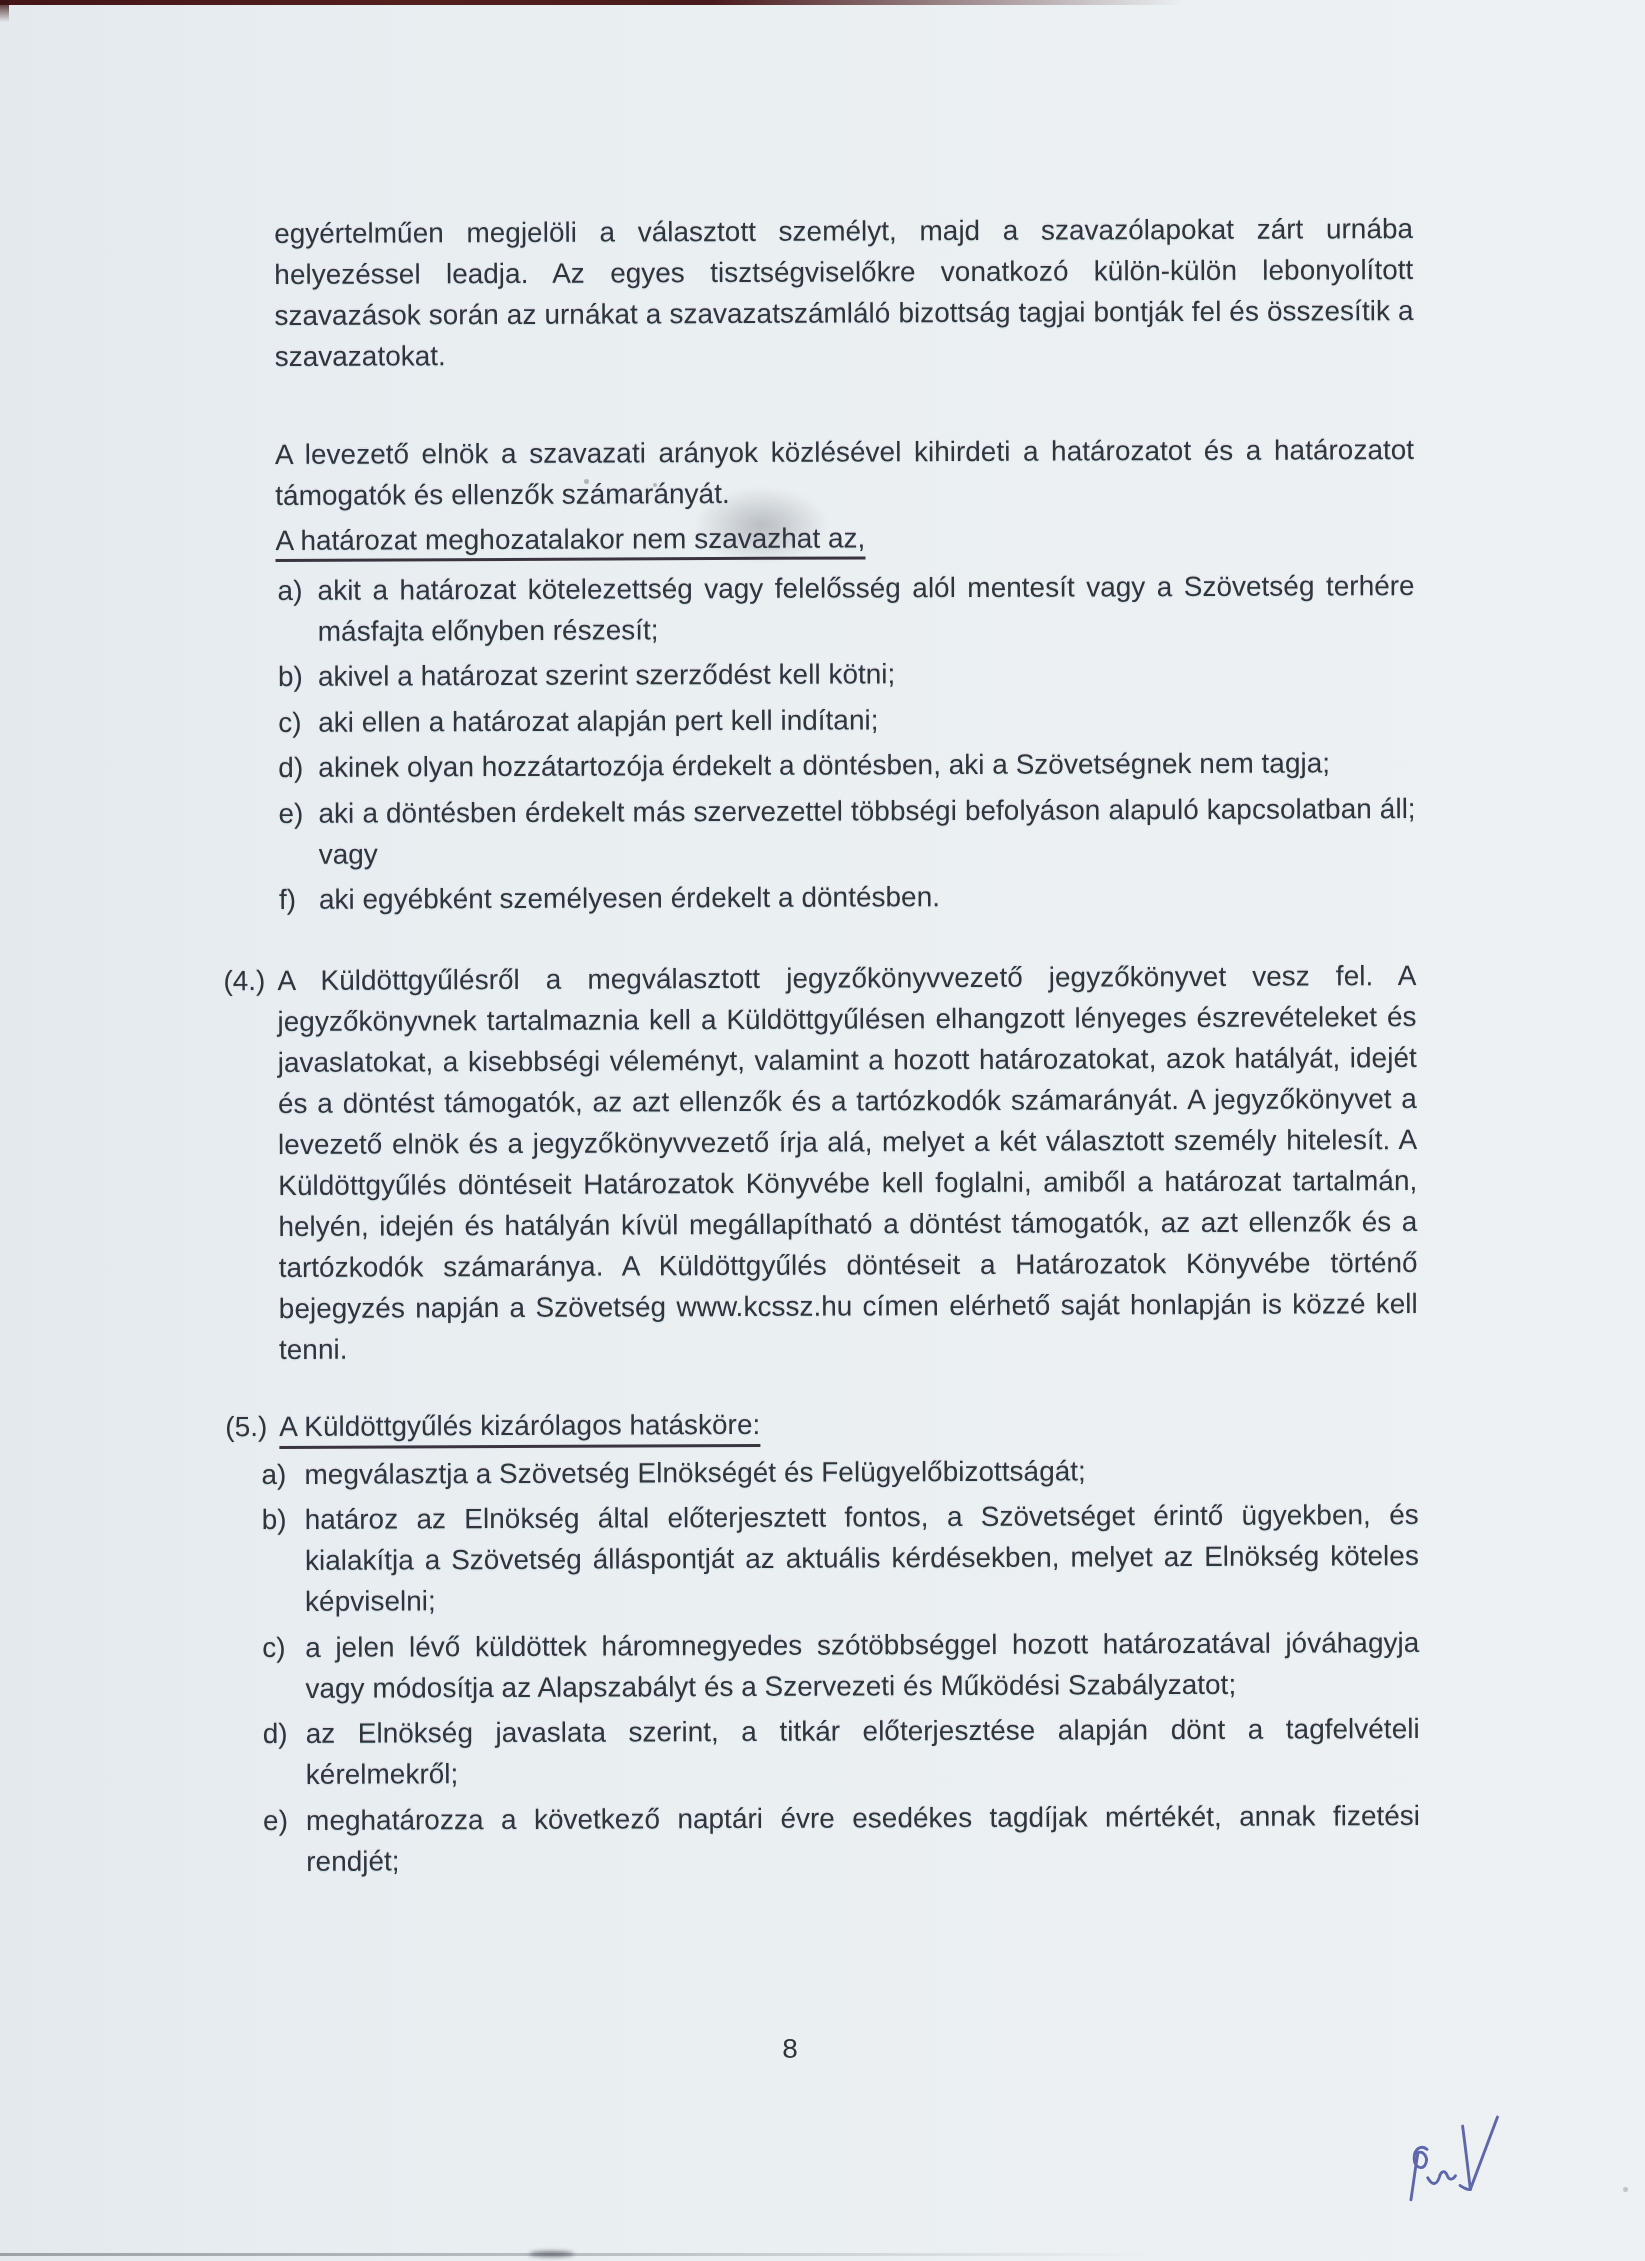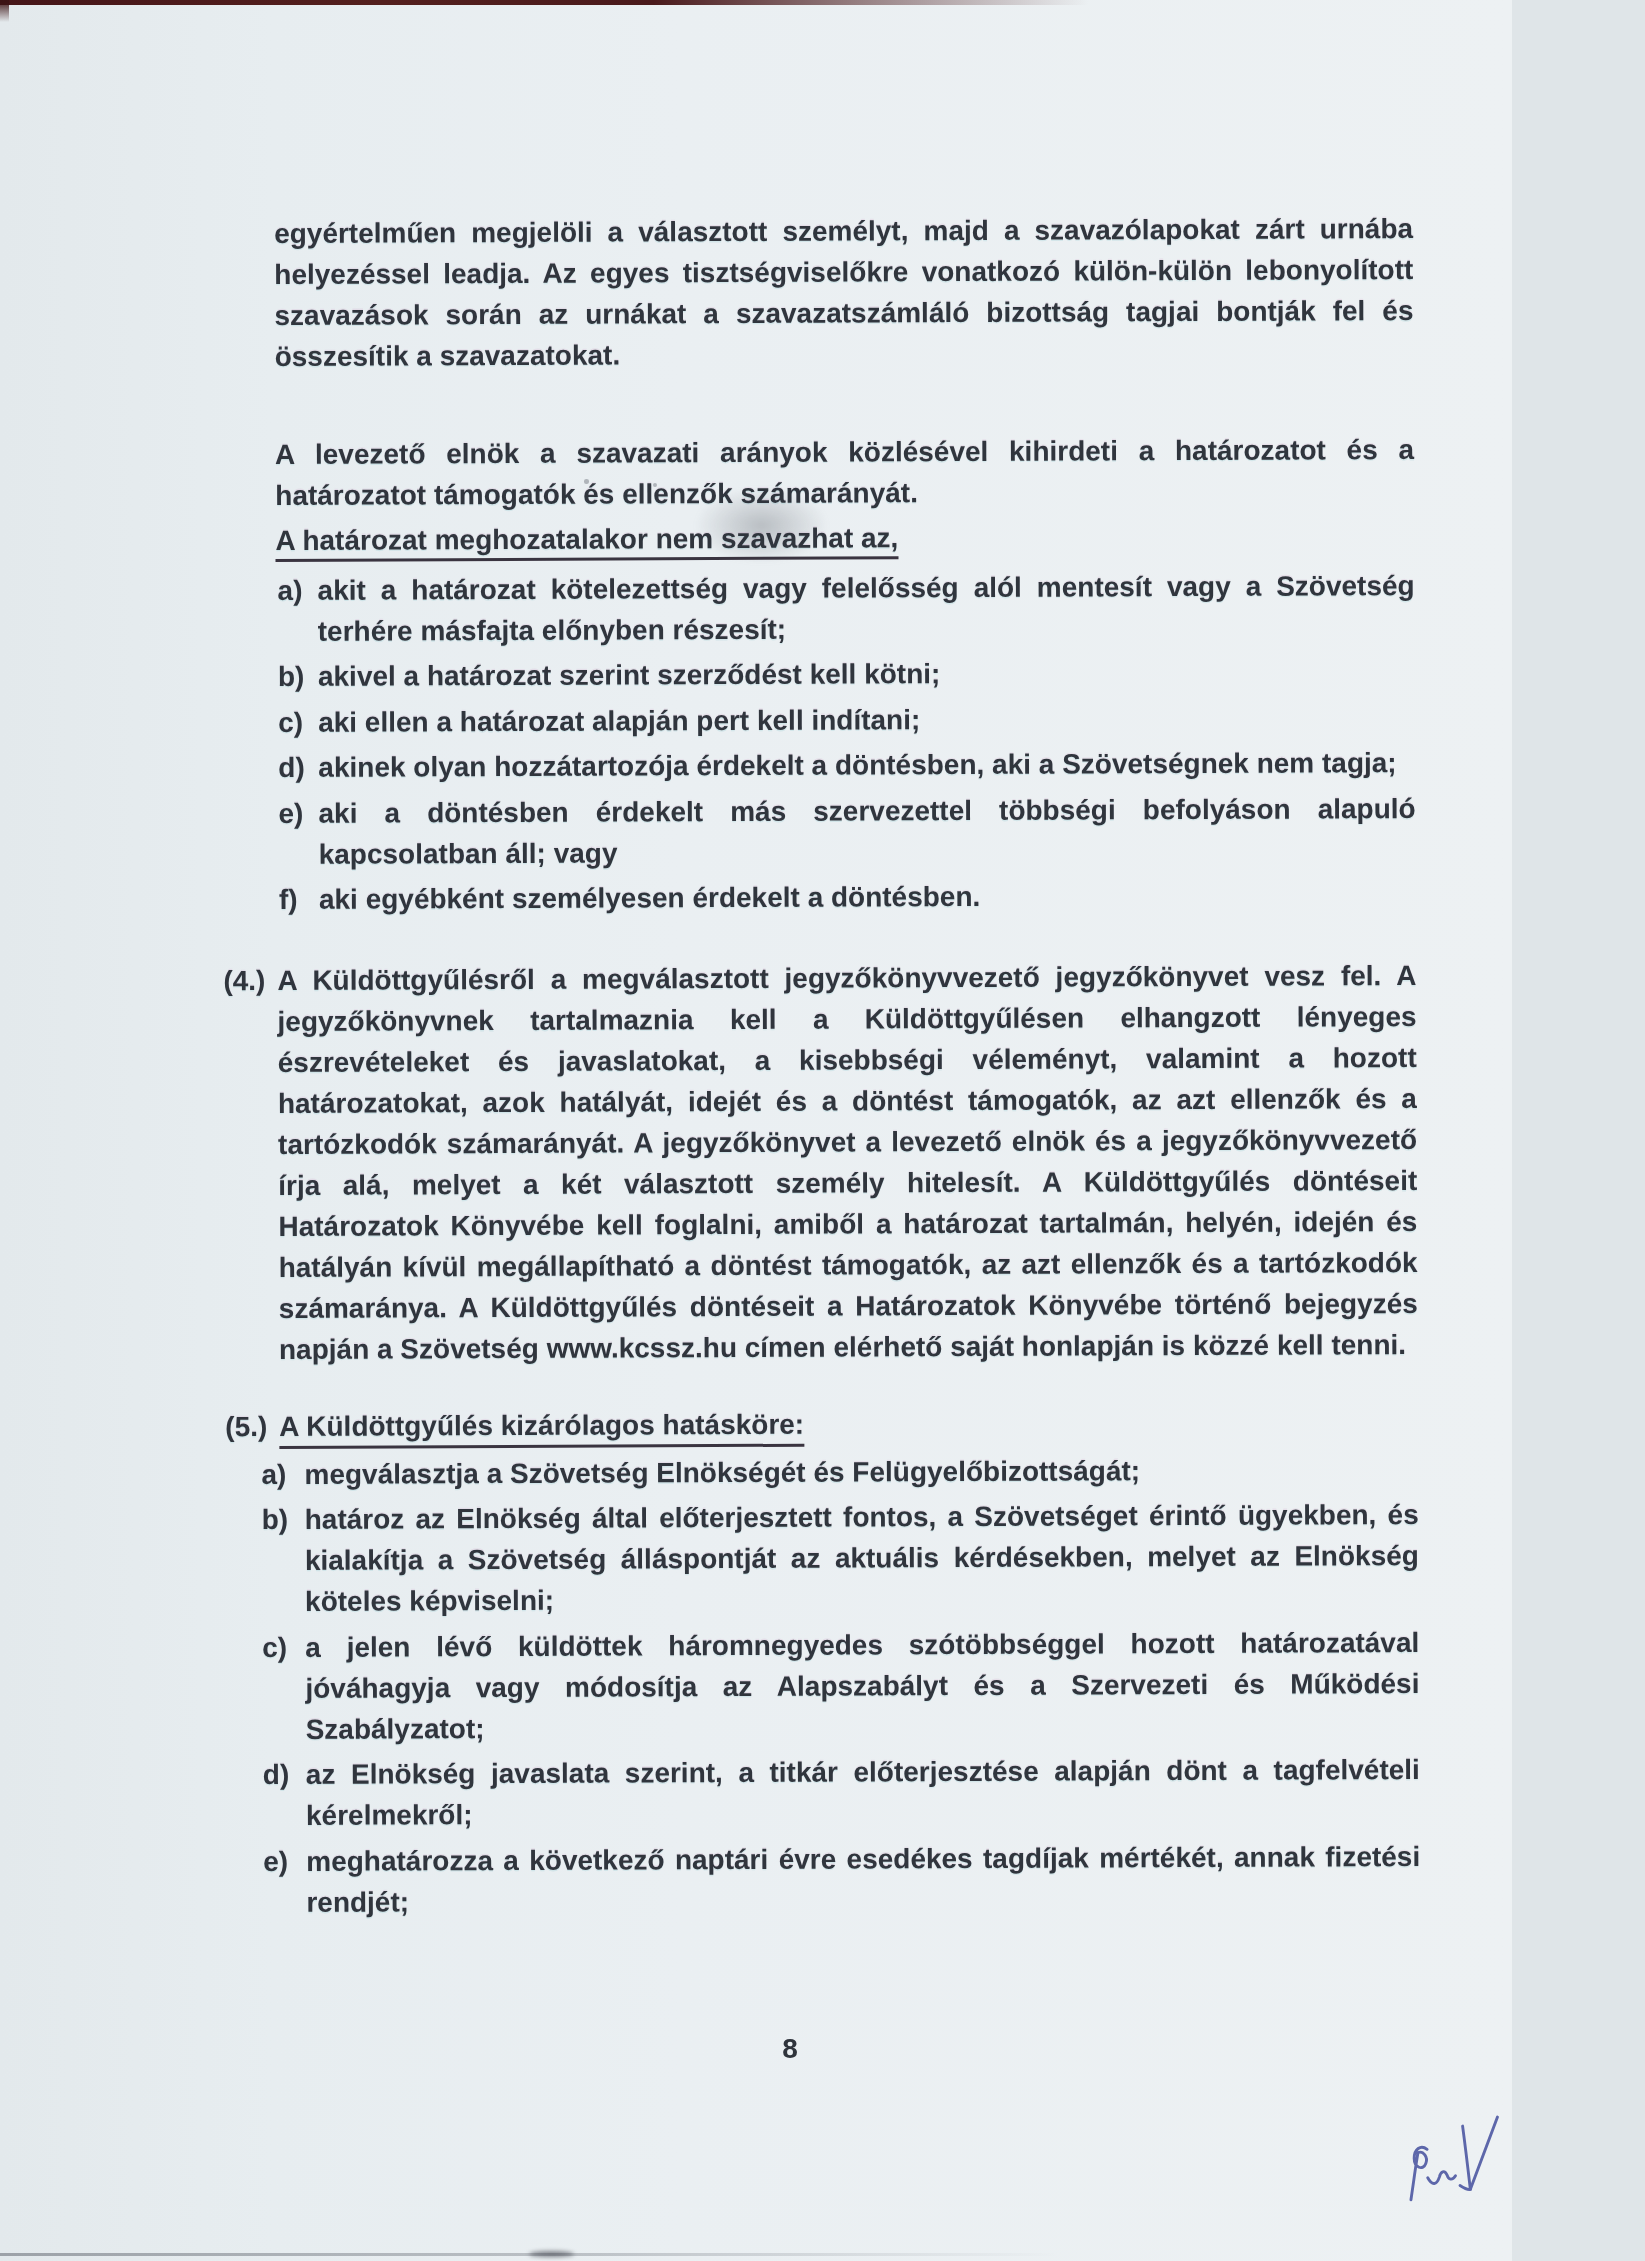--- a/index.html
+++ b/index.html
@@ -3,25 +3,24 @@
 <meta charset="utf-8">
 <style>
   html,body{margin:0;padding:0;}
   body{
     width:1645px;height:2261px;
     font-family:"Liberation Sans", sans-serif;
     background:#dfe5e8;
   }
   .page{
     position:relative;
-    width:1512px;height:2261px;
+    width:1645px;height:2261px;
     overflow:hidden;
     background:linear-gradient(90deg,#e3e9ec 0%,#e7edf0 18%,#eaeff2 45%,#edf1f3 100%);
     color:#30353d;
-    font-weight:bold;
   }
   
   .top-edge{
     position:absolute;top:0;left:0;height:5.2px;width:72%;
     background:linear-gradient(90deg,#451518 0%,#54201e 35%,#4a1a1c 60%,rgba(84,32,30,0) 100%);
   }
   .top-corner{
     position:absolute;top:0;left:0;width:9px;height:22px;
     background:linear-gradient(180deg,#3c1314,rgba(60,19,20,0));
   }

